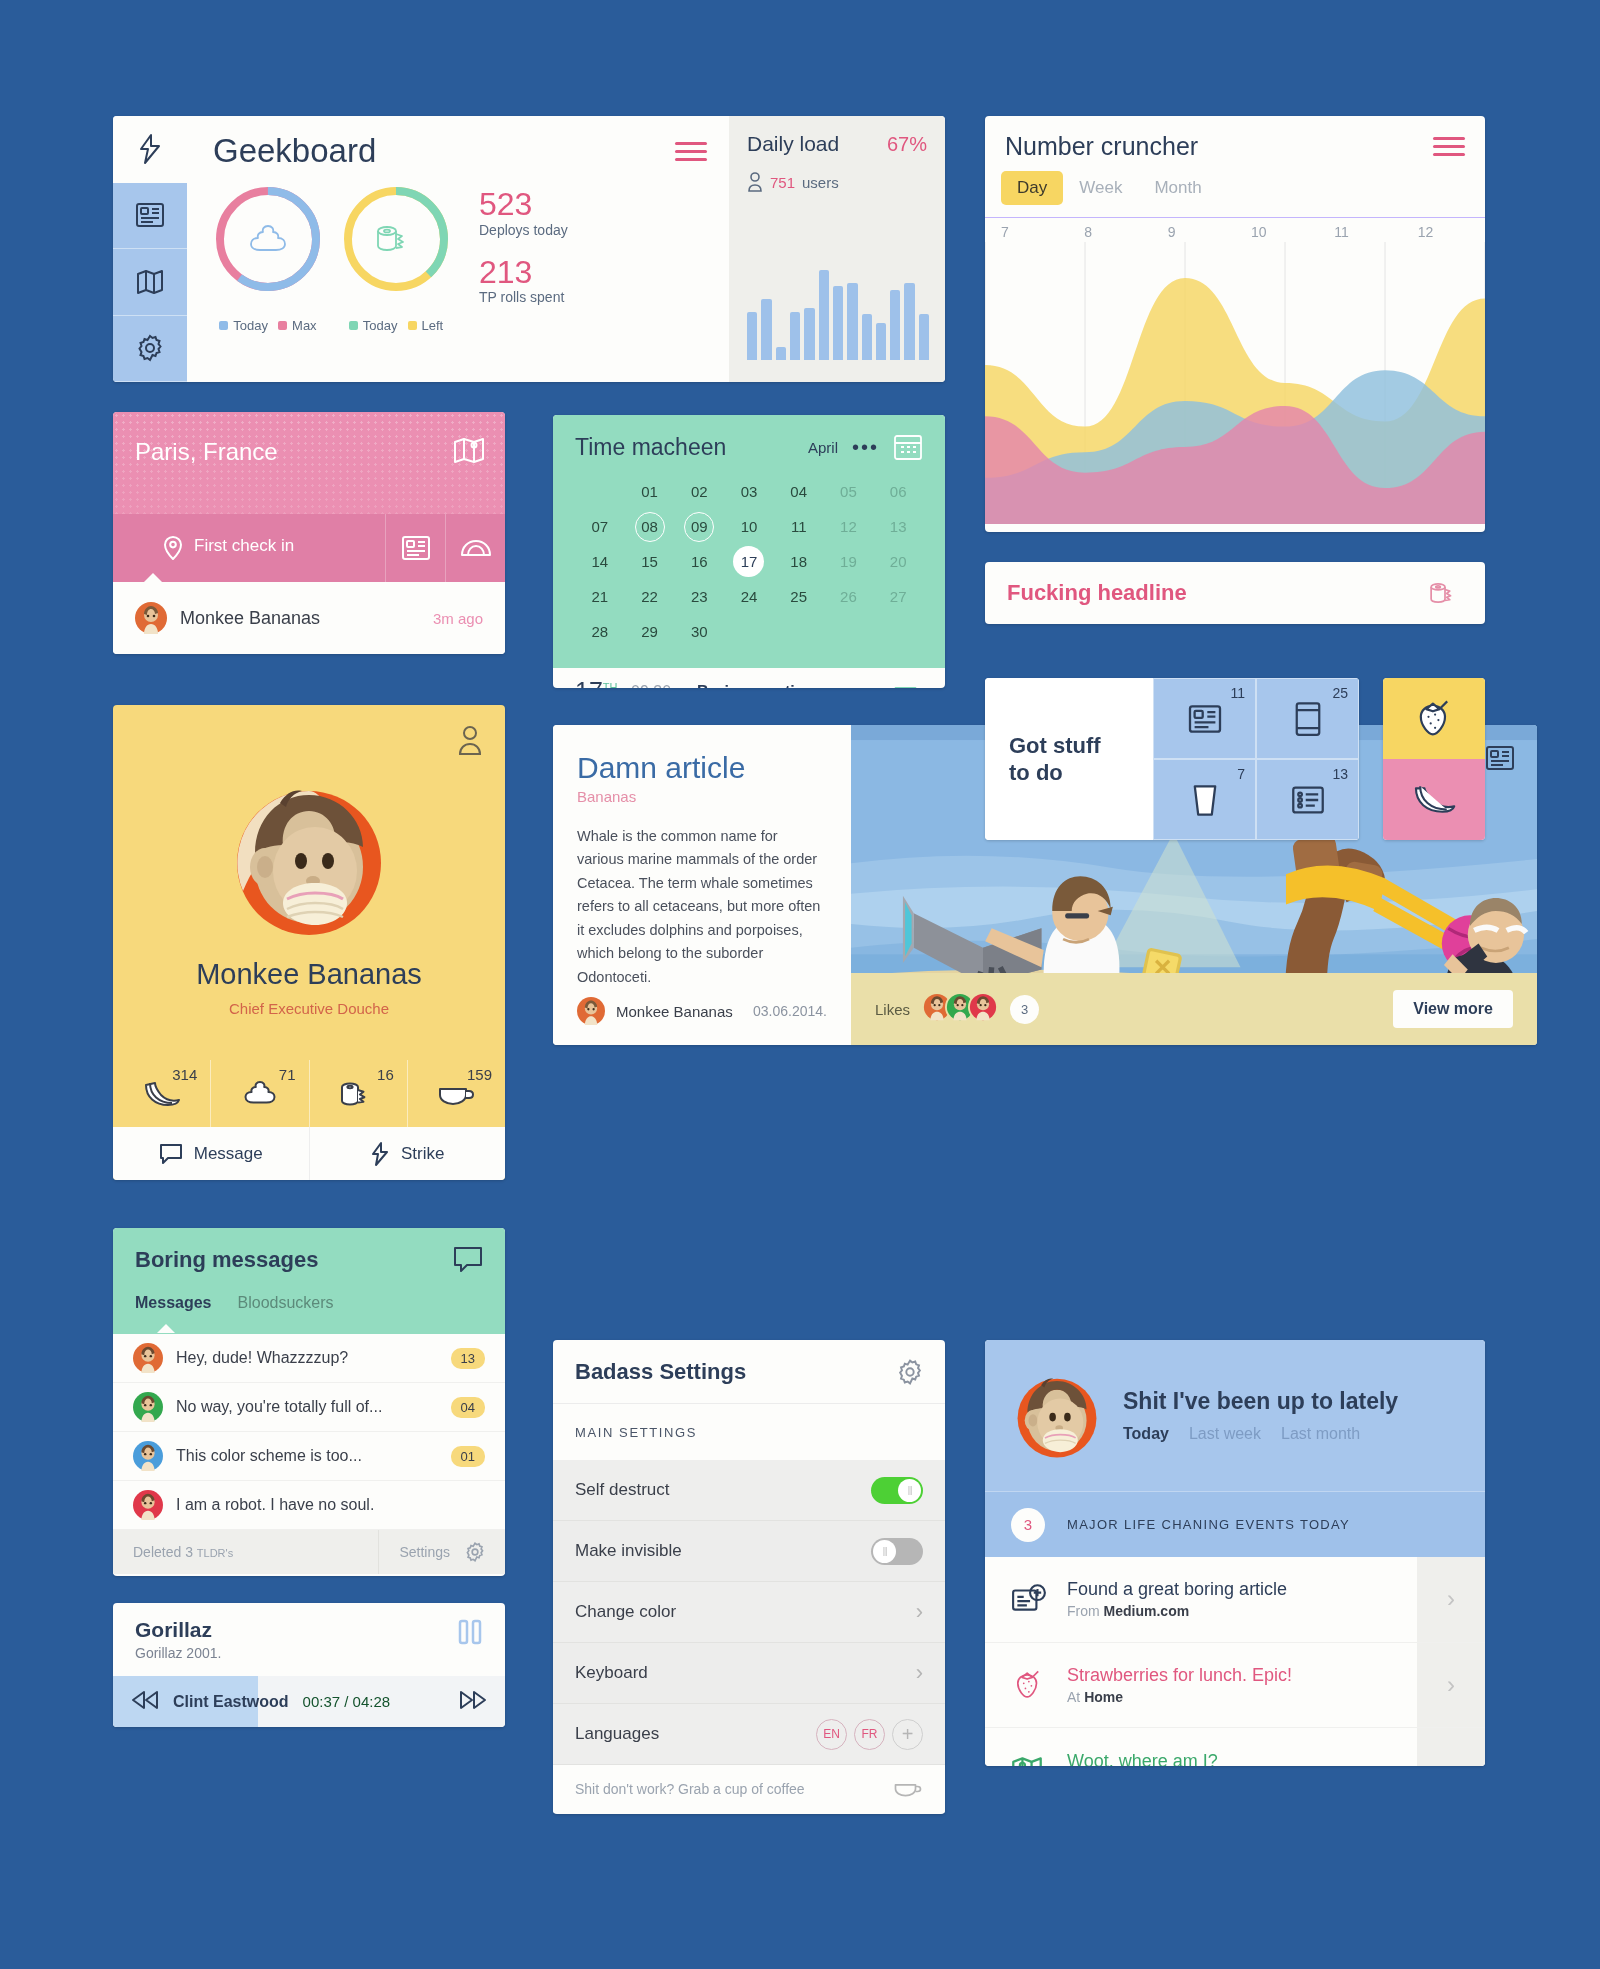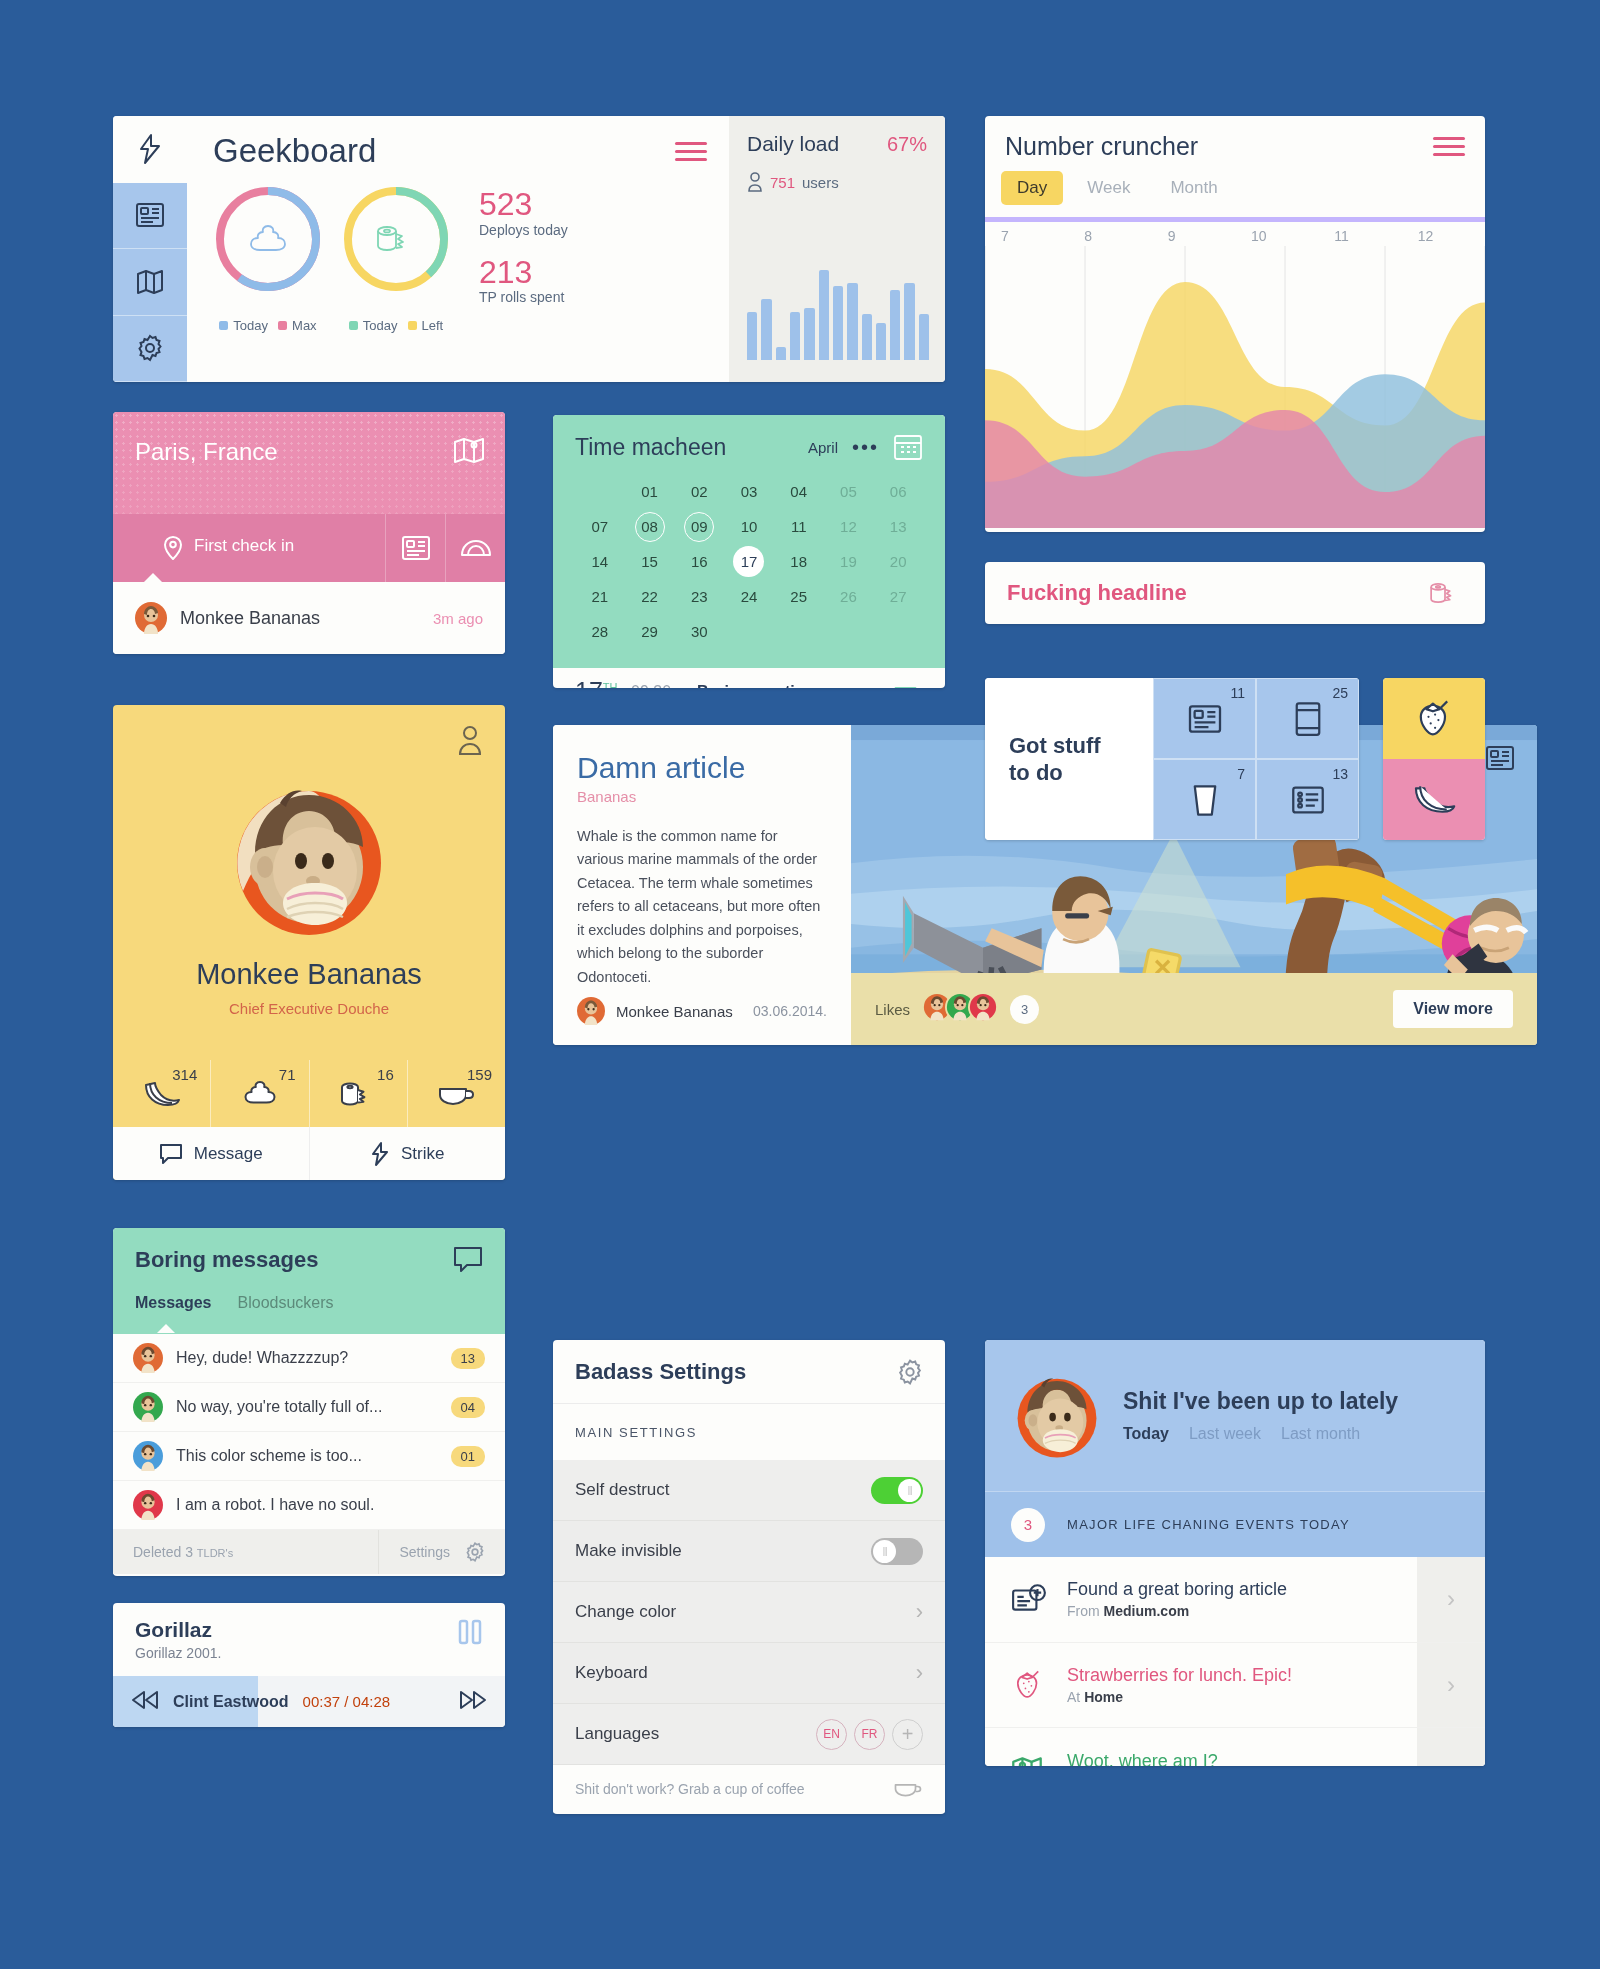--- a/index.html
+++ b/index.html
@@ -48,21 +48,21 @@
   .dl-users { display: flex; align-items: center; gap: 7px; margin-top: 16px; font-size: 15px; color: #5b6b80; }
   .dl-users b { color: #e0577f; font-weight: 400; }
   .bars { position: absolute; left: 18px; bottom: 22px; width: 182px; height: 92px;
           display: flex; align-items: flex-end; gap: 4px; }
   .bars div { flex: 1; background: #9ec1ea; border-radius: 2px 2px 0 0; }
 
   
   #cruncher { left: 985px; top: 116px; width: 500px; height: 416px; }
   .nc-head { padding: 16px 20px 0; display: flex; align-items: center; justify-content: space-between; }
   .nc-title { font-size: 25px; color: #2d3e59; }
-  .nc-tabs { display: flex; gap: 8px; padding: 10px 16px 12px; border-bottom: 5px solid #c4b5fd; align-items: center; }
+  .nc-tabs { display: flex; gap: 0; padding: 10px 16px 12px; border-bottom: 1px solid #c4b5fd; align-items: center; }
   .nc-tab { padding: 7px 16px; border-radius: 5px; font-size: 17px; color: #a8b0ba; }
   .nc-tab.sel { background: #f7d662; color: #3d3a2c; }
   .nc-axis { display: flex; padding: 6px 0 2px; }
   .nc-axis span { flex: 1; text-align: left; padding-left: 16px; font-size: 14px; color: #9aa3af; }
   .nc-chart { position: relative; height: 282px; }
   .nc-chart svg { display: block; width: 100%; height: 100%; }
 
   
   #paris { left: 113px; top: 412px; width: 392px; height: 242px; }
   .paris-hero { height: 102px; background: #eb8fb2; position: relative;
@@ -129,21 +129,21 @@
   
   #player { left: 113px; top: 1603px; width: 392px; height: 124px; }
   .pl-top { height: 73px; padding: 15px 22px; display: flex; align-items: flex-start;
             justify-content: space-between; }
   .pl-artist { font-size: 21px; color: #2d3e59; font-weight: bold; }
   .pl-album { font-size: 14px; color: #7b8392; margin-top: 3px; }
   .pl-bar { height: 51px; position: relative; background: #f2f4f6; display: flex; align-items: center;
             padding: 0 18px; gap: 14px; }
   .pl-prog { position: absolute; left: 0; top: 0; height: 100%; background: #bdd7f2; }
   .pl-track { font-size: 16px; color: #2d3e59; font-weight: bold; position: relative; }
-  .pl-time { font-size: 15px; color: #c2410c; flex: 1; position: relative; }
+  .pl-time { font-size: 15px; color: #14532d; flex: 1; position: relative; }
   .pl-ic { position: relative; }
 
   
   #timemach { left: 553px; top: 415px; width: 392px; height: 273px; }
   .tm-head { background: #93dcc0; padding: 18px 22px 10px; }
   .tm-top { display: flex; align-items: center; }
   .tm-title { flex: 1; font-size: 23px; color: #2d3e59; }
   .tm-month { font-size: 15px; color: #2d3e59; margin-right: 14px; }
   .tm-dots { font-size: 20px; color: #2d3e59; letter-spacing: 2px; margin-right: 14px; line-height: .7; }
   .tm-grid { display: grid; grid-template-columns: repeat(7, 1fr); row-gap: 2px; margin-top: 14px;

